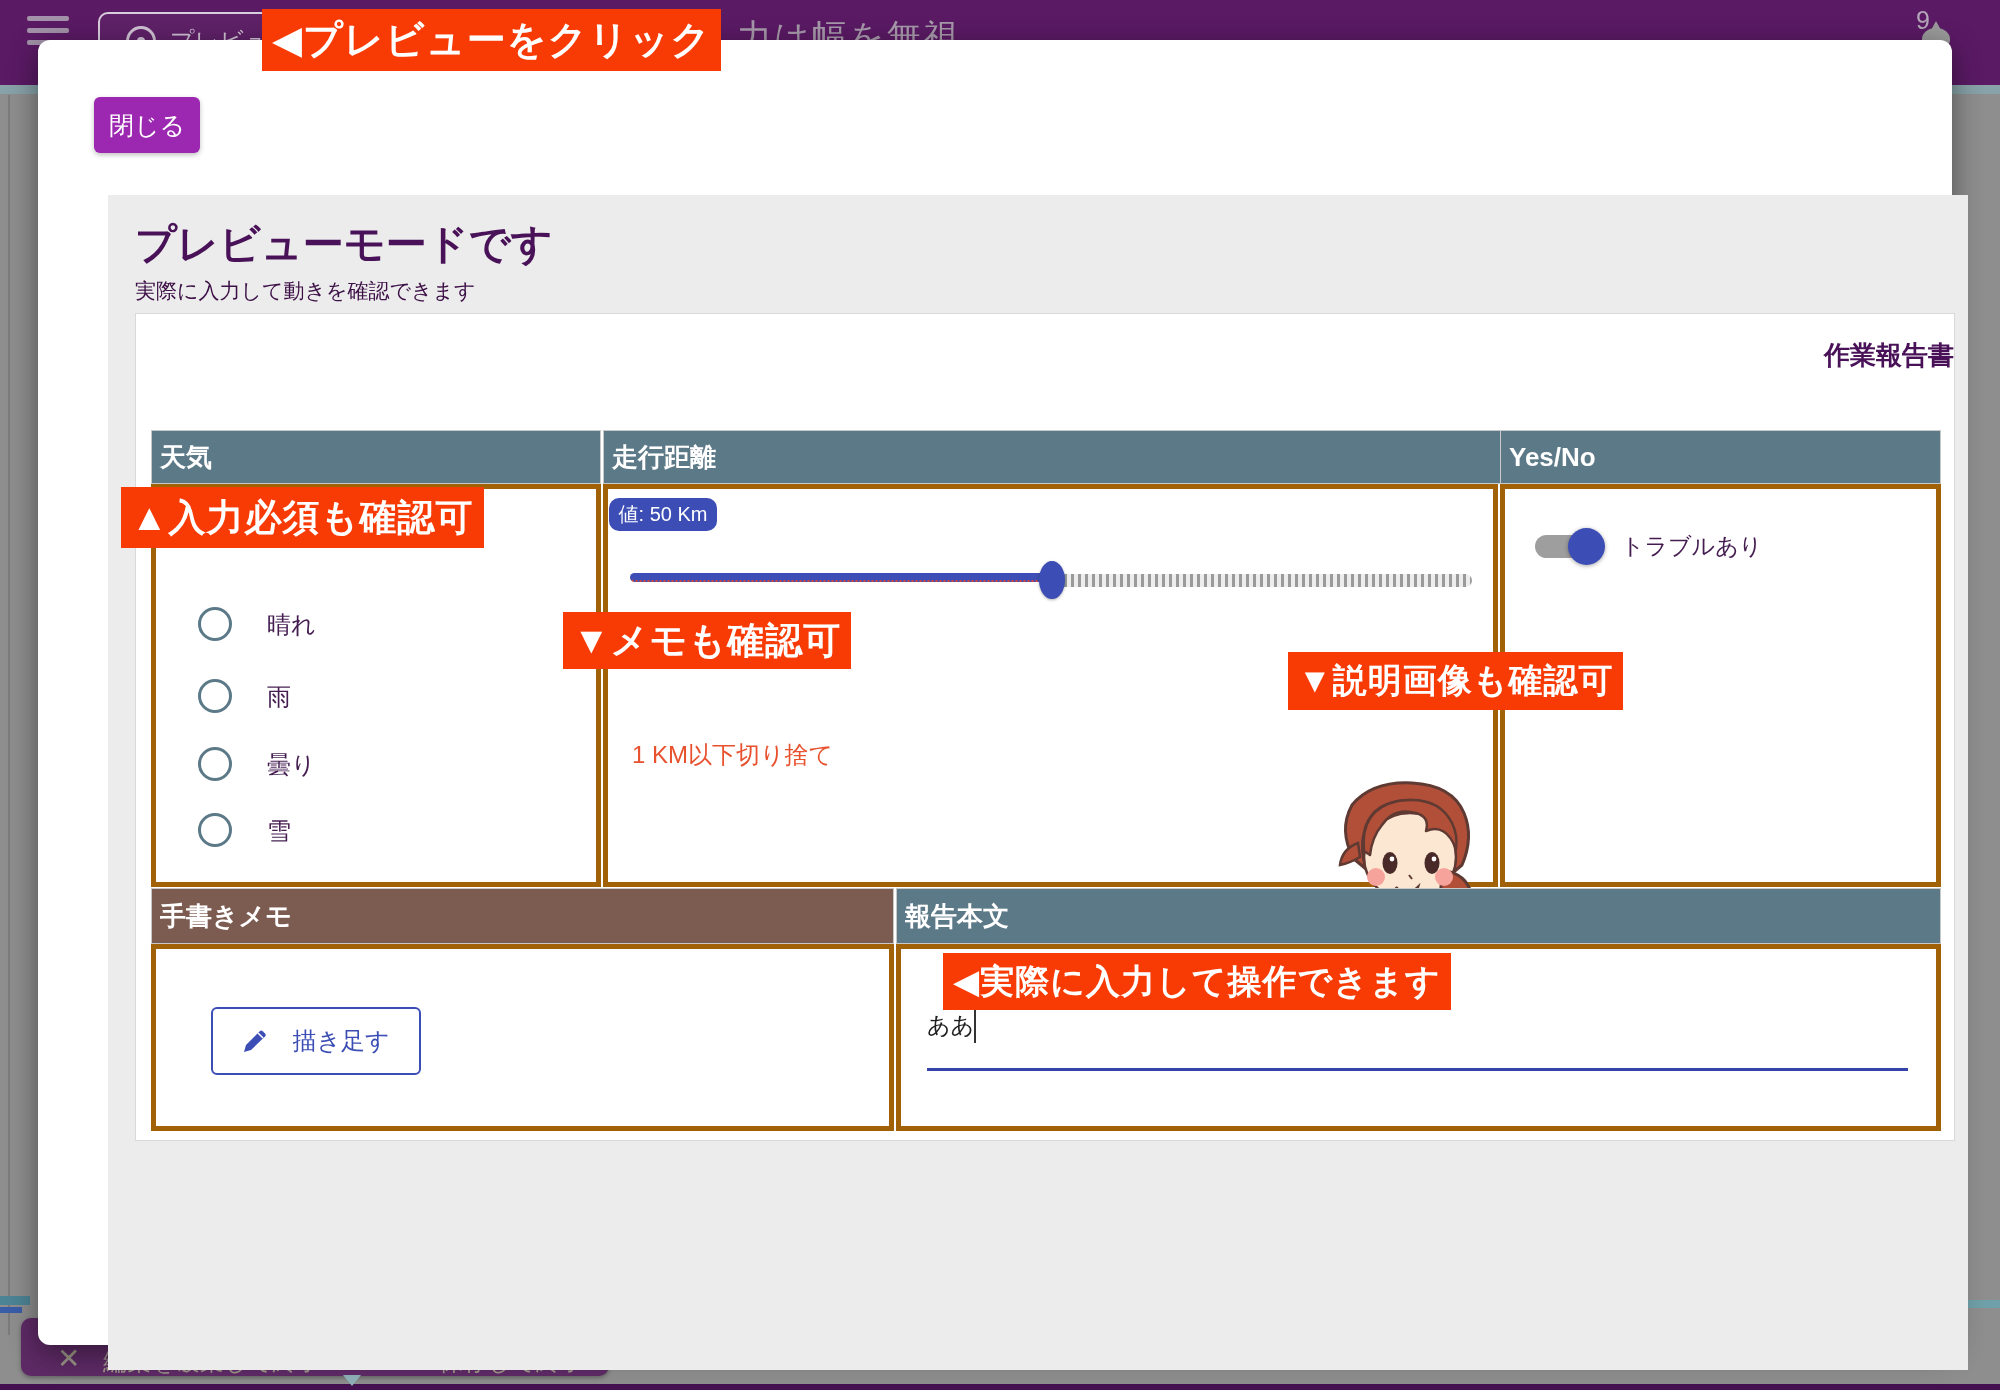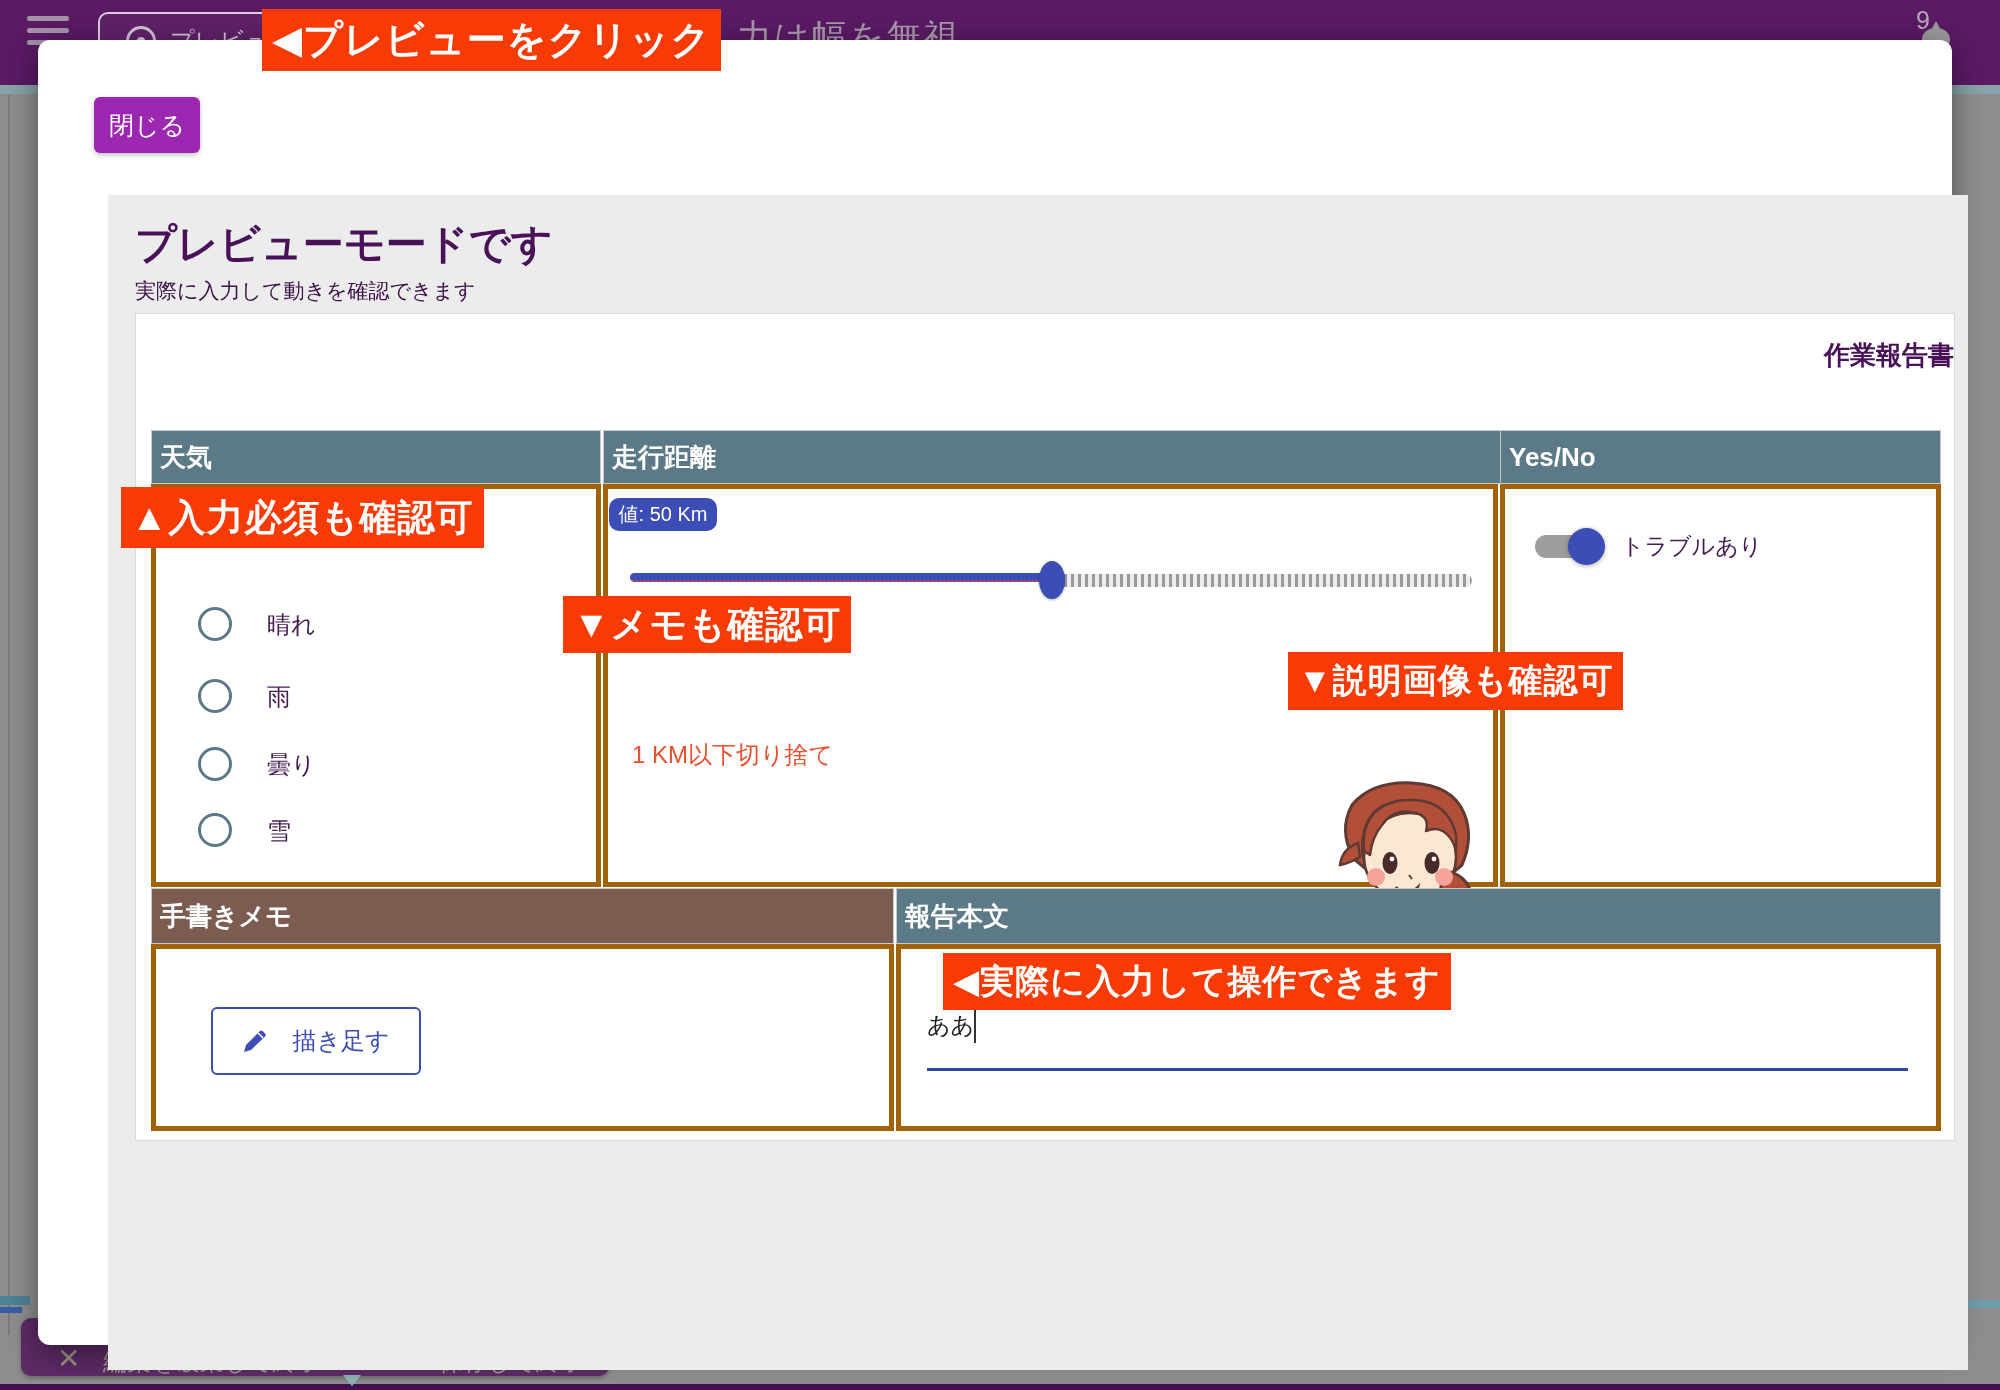--- a/index.html
+++ b/index.html
@@ -93,21 +93,21 @@
 
   .report-value { position:absolute; left:26px; top:61px; color:#1f1f1f; font-size:23px; }
   .caret { position:absolute; left:73px; top:54px; width:2px; height:40px; background:#333; }
   .report-underline { position:absolute; left:26px; top:119px; width:981px; height:3px; background:#3544a8; }
 
   
   .callout { position:absolute; background:#f83b05; color:#ffffff; font-weight:bold; z-index:60;
     display:flex; align-items:center; padding:0 10px; white-space:nowrap; letter-spacing:1px; }
   .co-preview  { left:262px; top:9px;   height:62px; font-size:39px; }
   .co-required { left:121px; top:487px; height:61px; font-size:37px; }
-  .co-memo     { left:563px; top:596px; height:57px; font-size:37px; }
+  .co-memo     { left:563px; top:612px; height:57px; font-size:37px; }
   .co-image    { left:1288px; top:652px; height:58px; font-size:34px; }
   .co-input    { left:943px; top:953px; height:57px; font-size:34px; }
 </style>
 </head>
 <body>
 
 <div id="stage">
 
   <div class="teal-strip"></div>
   <div class="left-line"></div>

